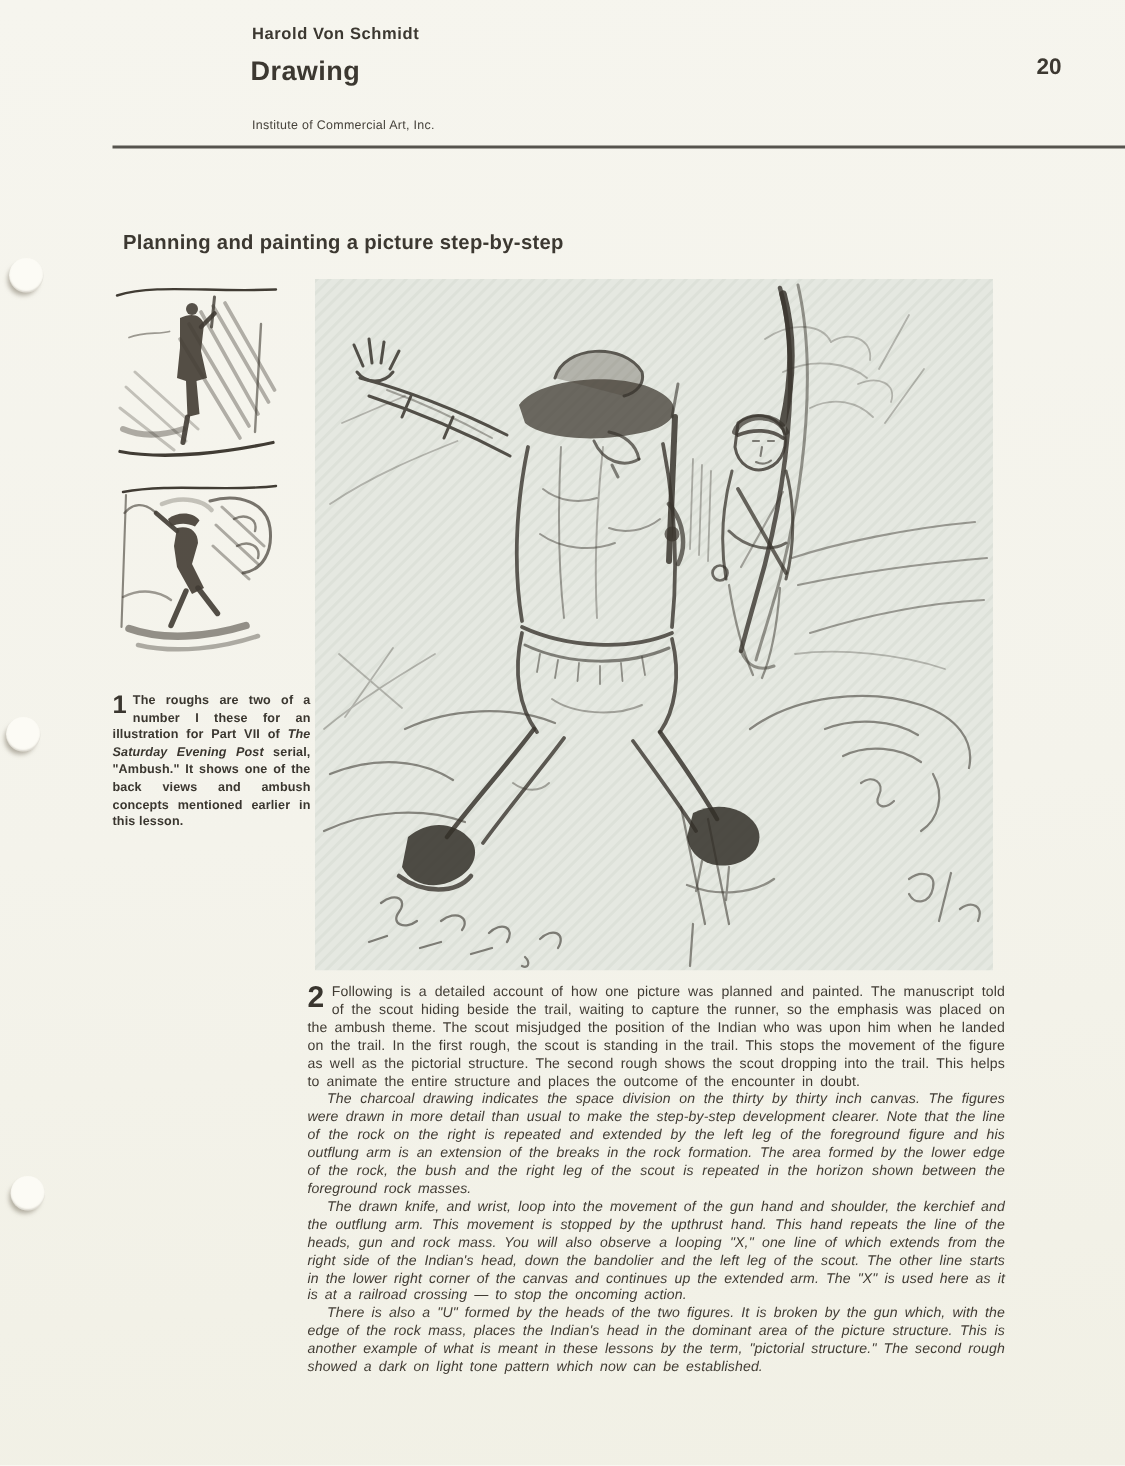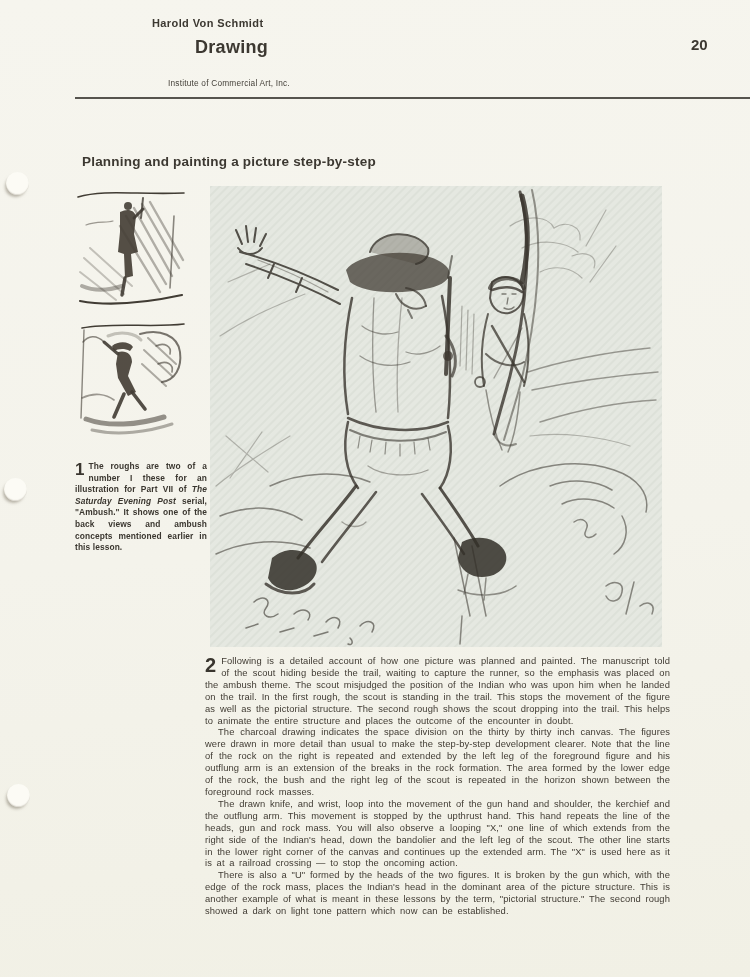--- a/index.html
+++ b/index.html
@@ -7,43 +7,43 @@
     position:relative;width:750px;height:977px;overflow:hidden;
     background:linear-gradient(175deg,var(--page-bg,#f6f5ee) 0%,#f4f3eb 55%,#f1f0e5 100%);
     font-family:"Liberation Sans","DejaVu Sans",sans-serif;
     color:var(--ink,#3c3831);
   }
   .hole{
     position:absolute;width:23px;height:23px;border-radius:50%;
     background:#fcfbf5;
     box-shadow:-2px 3px 3px -1px rgba(140,134,118,.6), inset 0 -1px 1px rgba(160,155,140,.35);
   }
-  .author{position:absolute;left:152px;top:17px;font-size:11px;font-weight:bold;letter-spacing:.4px;}
-  .course{position:absolute;left:167px;top:37px;font-size:18px;font-weight:bold;letter-spacing:.3px;margin-left:28px;}
+  .author{position:absolute;left:168px;top:17px;font-size:11px;font-weight:bold;letter-spacing:.4px;}
+  .course{position:absolute;left:167px;top:37px;font-size:18px;font-weight:bold;letter-spacing:.3px;}
   .institute{position:absolute;left:168px;top:78px;font-size:8.3px;letter-spacing:.2px;color:#46423b;}
   .pagenum{position:absolute;left:691px;top:36px;font-size:15px;font-weight:bold;}
   .rule{position:absolute;left:75px;top:97px;width:675px;height:2px;background:var(--rule,#56544e);}
   .section-title{position:absolute;left:82px;top:154px;font-size:13.5px;font-weight:bold;letter-spacing:.2px;}
   .thumb1{position:absolute;left:76px;top:188px;}
   .thumb2{position:absolute;left:78px;top:320px;}
   .caption{
     position:absolute;left:75px;top:461px;width:132px;
     font-size:8.4px;font-weight:bold;line-height:11.6px;text-align:justify;
     letter-spacing:.1px;color:#3a362f;
   }
   .caption .num{float:left;font-size:17px;line-height:16px;margin:1px 4px 0 0;}
   .caption .it{font-style:italic;}
   .drawing{position:absolute;left:210px;top:186px;width:452px;height:461px;}
   .bodytext{
     position:absolute;left:205px;top:655px;width:465px;
     font-size:9.4px;line-height:11.9px;text-align:justify;
     word-spacing:1.9px;letter-spacing:.1px;color:#403b33;
   }
   .bodytext p{margin:0;}
-  .bodytext p.indent{text-indent:13px;}
+  .bodytext p.indent{text-indent:13px;font-style:italic;}
   .bodytext .num{float:left;font-size:20px;line-height:19px;font-weight:bold;margin:1px 5px 0 0;color:#39352e;}
 </style>
 </head>
 <body>
 
 <div class="page">
 
   <div class="hole" style="left:6px;top:172px;"></div>
   <div class="hole" style="left:4px;top:478px;"></div>
   <div class="hole" style="left:7px;top:784px;"></div>

